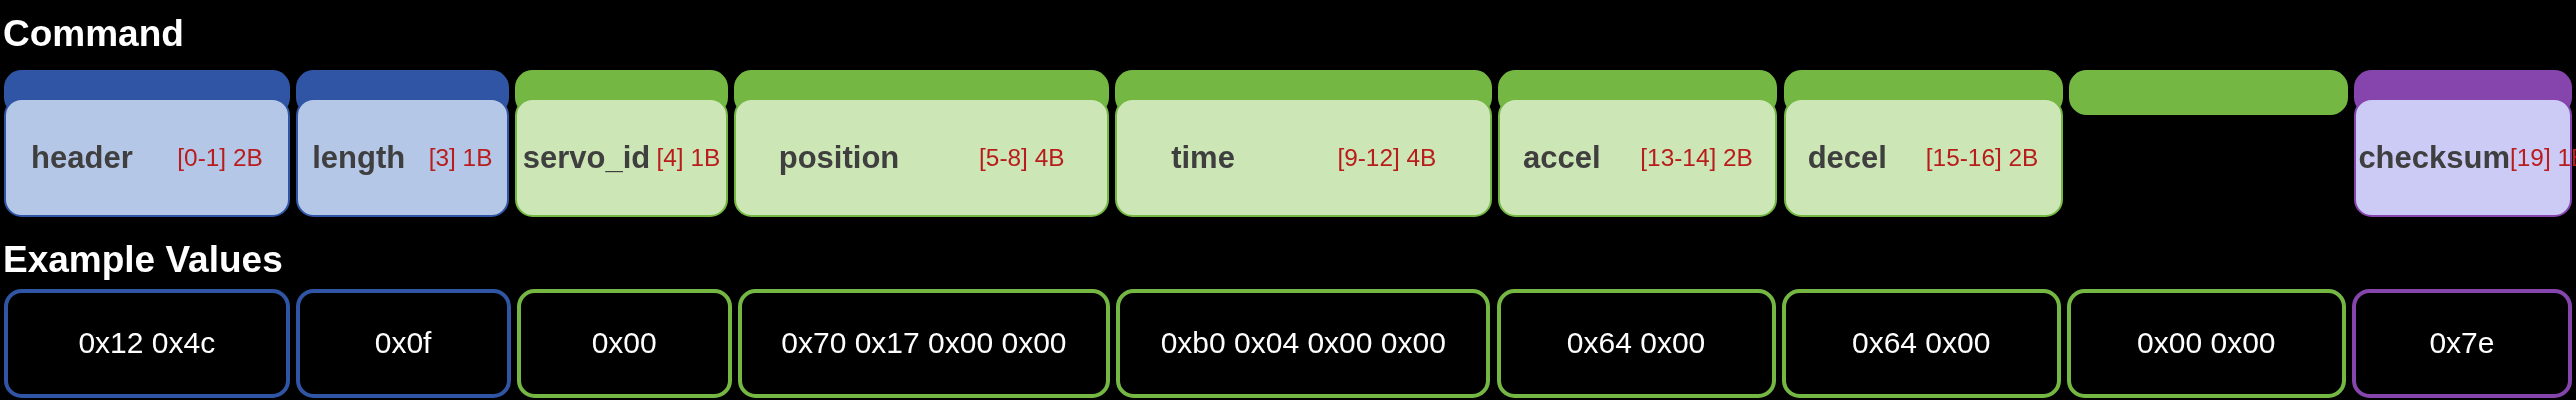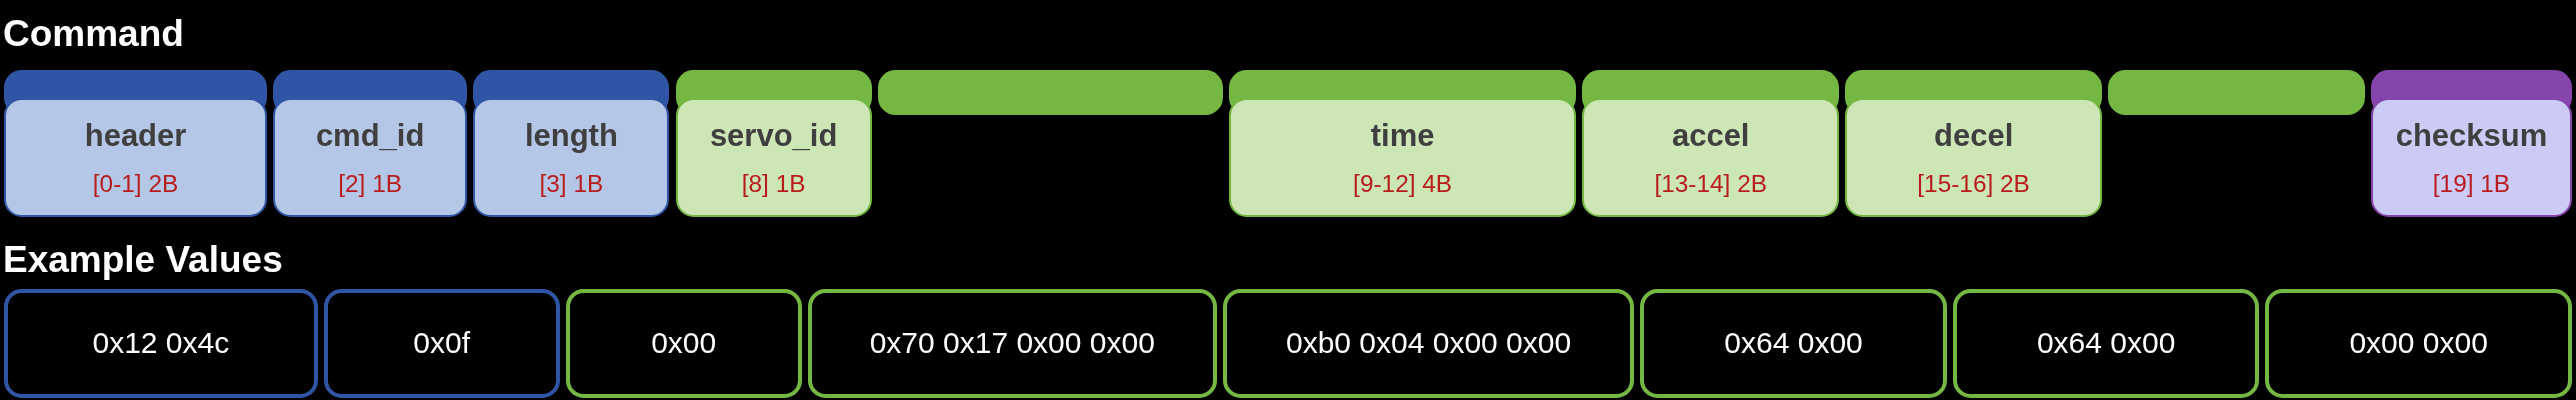--- a/index.html
+++ b/index.html
@@ -54,21 +54,21 @@
     background: var(--dark);
   }
   .fbody {
     margin-top: -17px;
     flex: 1;
     box-sizing: border-box;
     border: 2.7px solid var(--dark);
     border-radius: 17.6px;
     background: var(--light);
     display: flex;
-    flex-direction: column;
+    flex-direction: row;
     justify-content: space-around;
     align-items: center;
     padding: 10.8px 2.7px 9.5px 2.7px;
     position: relative;
     z-index: 1;
   }
   .fname {
     color: #3f3f3f;
     font-weight: bold;
     font-size: 31px;
@@ -111,43 +111,40 @@
   <div class="section-title title-command">Command</div>
 
   <div class="row field-row">
       <div class="field group-blue" style="flex-grow: 390; --dark: #2f55a4; --light: #b4c7e7;">
         <div class="cap"></div>
         <div class="fbody">
           <div class="fname">header</div>
           <div class="fbytes">[0-1] 2B</div>
         </div>
       </div>
-      <div class="field group-blue" style="flex-grow: 288; --dark: #2f55a4; --light: #b4c7e7;">
-        <div class="cap"></div>
-        <div class="fbody">
-          <div class="fname">cmd_id</div>
-          <div class="fbytes">[2] 1B</div>
-        </div>
-      </div>
       <div class="field group-blue" style="flex-grow: 291; --dark: #2f55a4; --light: #b4c7e7;">
         <div class="cap"></div>
         <div class="fbody">
           <div class="fname">length</div>
           <div class="fbytes">[3] 1B</div>
         </div>
       </div>
       <div class="field group-green" style="flex-grow: 291; --dark: #74b843; --light: #cde6b5;">
         <div class="cap"></div>
         <div class="fbody">
           <div class="fname">servo_id</div>
-          <div class="fbytes">[8] 1B</div>
+          <div class="fbytes">[4] 1B</div>
         </div>
       </div>
       <div class="field group-green" style="flex-grow: 512; --dark: #74b843; --light: #cde6b5;">
         <div class="cap"></div>
+        <div class="fbody">
+          <div class="fname">position</div>
+          <div class="fbytes">[5-8] 4B</div>
+        </div>
       </div>
       <div class="field group-green" style="flex-grow: 515; border-radius: 6px; --dark: #74b843; --light: #cde6b5;">
         <div class="cap"></div>
         <div class="fbody">
           <div class="fname">time</div>
           <div class="fbytes">[9-12] 4B</div>
         </div>
       </div>
       <div class="field group-green" style="flex-grow: 381; --dark: #74b843; --light: #cde6b5;">
         <div class="cap"></div>
@@ -195,15 +192,18 @@
       </div>
       <div class="exbox group-green" style="flex-grow: 381; --dark: #74b843; --light: #cde6b5;">
         <span>0x64 0x00</span>
       </div>
       <div class="exbox group-green" style="flex-grow: 381; --dark: #74b843; --light: #cde6b5;">
         <span>0x64 0x00</span>
       </div>
       <div class="exbox group-green" style="flex-grow: 381; --dark: #74b843; --light: #cde6b5;">
         <span>0x00 0x00</span>
       </div>
+      <div class="exbox group-purple" style="flex-grow: 298; --dark: #8644ad; --light: #cccbf5;">
+        <span>0x7e</span>
+      </div>
     </div>
 </div>
 
 
 </body></html>

